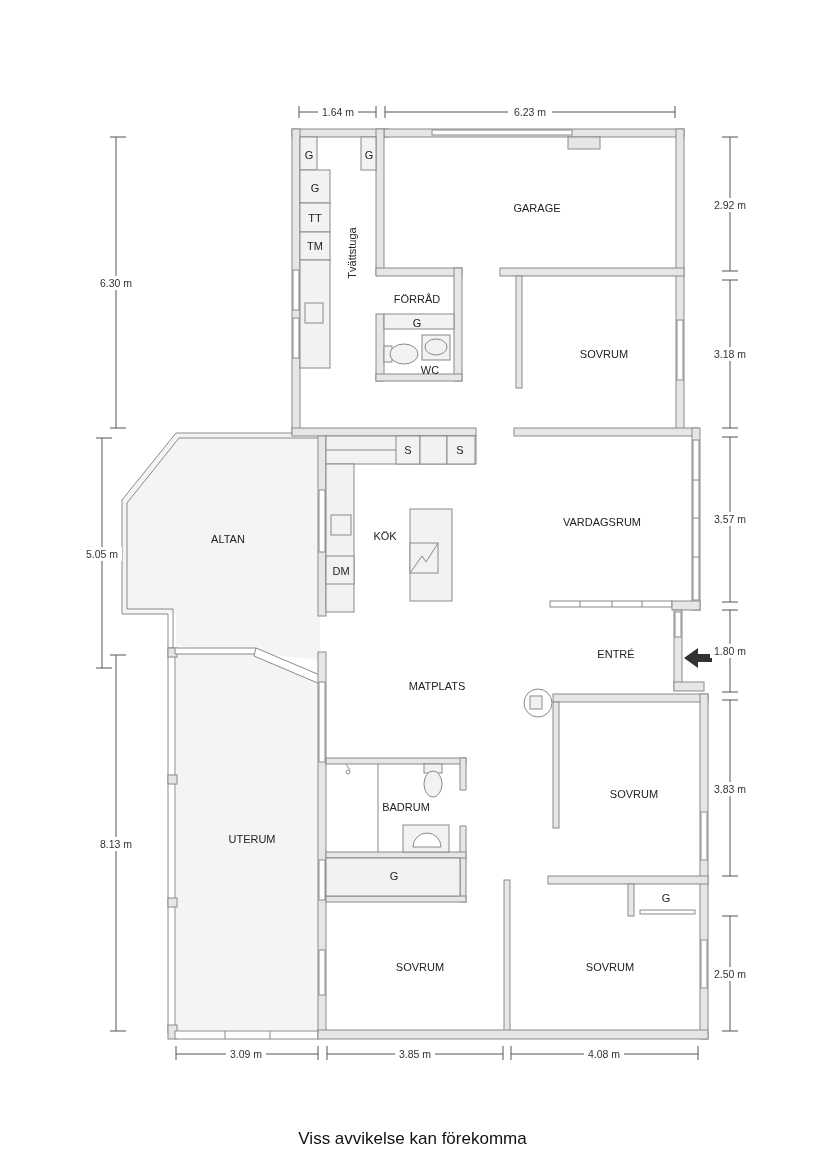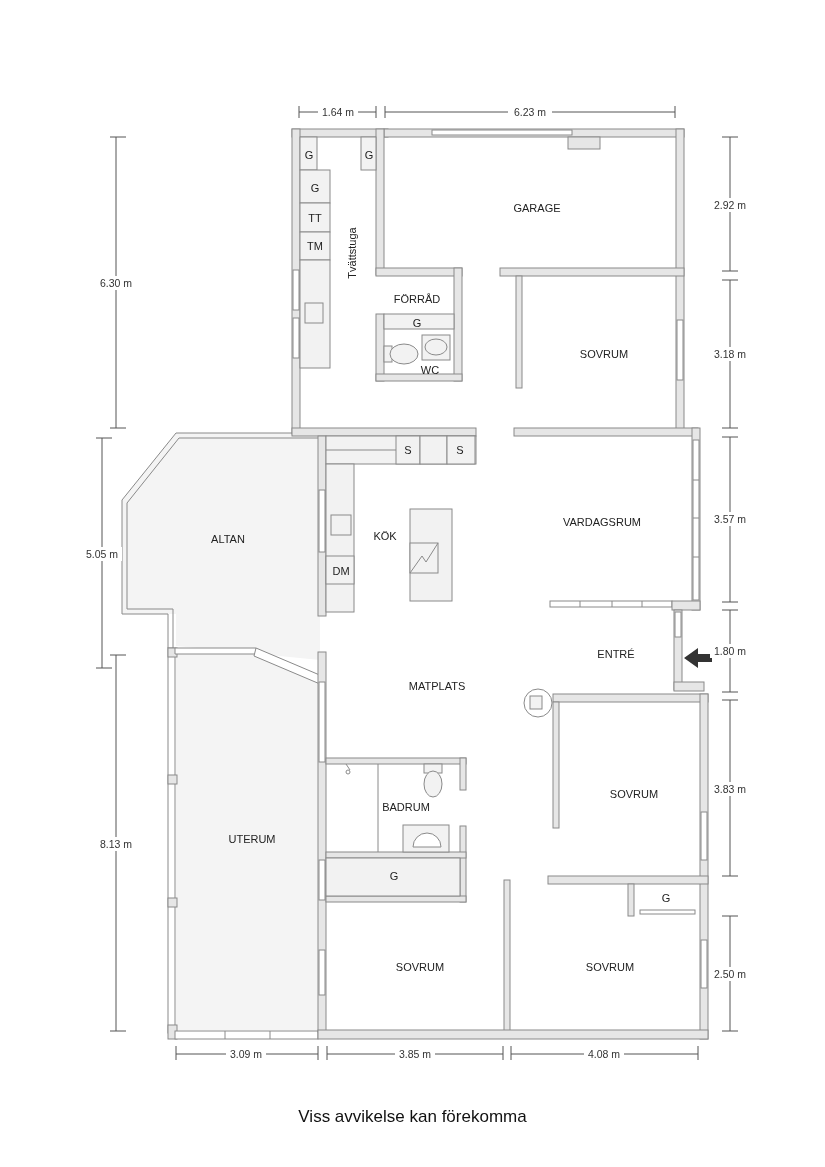--- a/index.html
+++ b/index.html
@@ -7,21 +7,21 @@
   svg { position:absolute; left:0; top:0; }
   .wall { fill:#e6e6e6; stroke:#8a8a8a; stroke-width:1; }
   .wallline { fill:none; stroke:#8a8a8a; stroke-width:1; }
   .ext { fill:#f4f4f4; }
   .fixture { fill:#f2f2f2; stroke:#8a8a8a; stroke-width:1; }
   .win { fill:#ffffff; stroke:#8a8a8a; stroke-width:1; }
   .dim { stroke:#555; stroke-width:1; fill:none; }
   .arrowhd { fill:#333; }
   .lbl { font-family:"Liberation Sans", sans-serif; font-size:11px; fill:#222; }
   .dimtxt { font-family:"Liberation Sans", sans-serif; font-size:10.5px; fill:#333; }
-  .footer { position:absolute; left:0; width:825px; text-align:center; font-size:17px; color:#111; line-height:22px; }
+  .footer { position:absolute; left:0; width:825px; text-align:center; font-size:17px; color:#111; line-height:22px;margin-top:22px; }
 </style>
 </head>
 <body>
 
 <svg width="825" height="1167" viewBox="0 0 825 1167">
 
   <g>
     <polygon class="ext" points="176,433 320,433 320,660 176,646 176,614 122,614 122,500"></polygon>
     <polyline class="wallline" points="320,433 176,433 122,500 122,614 168,614 168,648"></polyline>
     <polyline class="wallline" points="320,438 179,438 127,503 127,609 173,609 173,648"></polyline>

